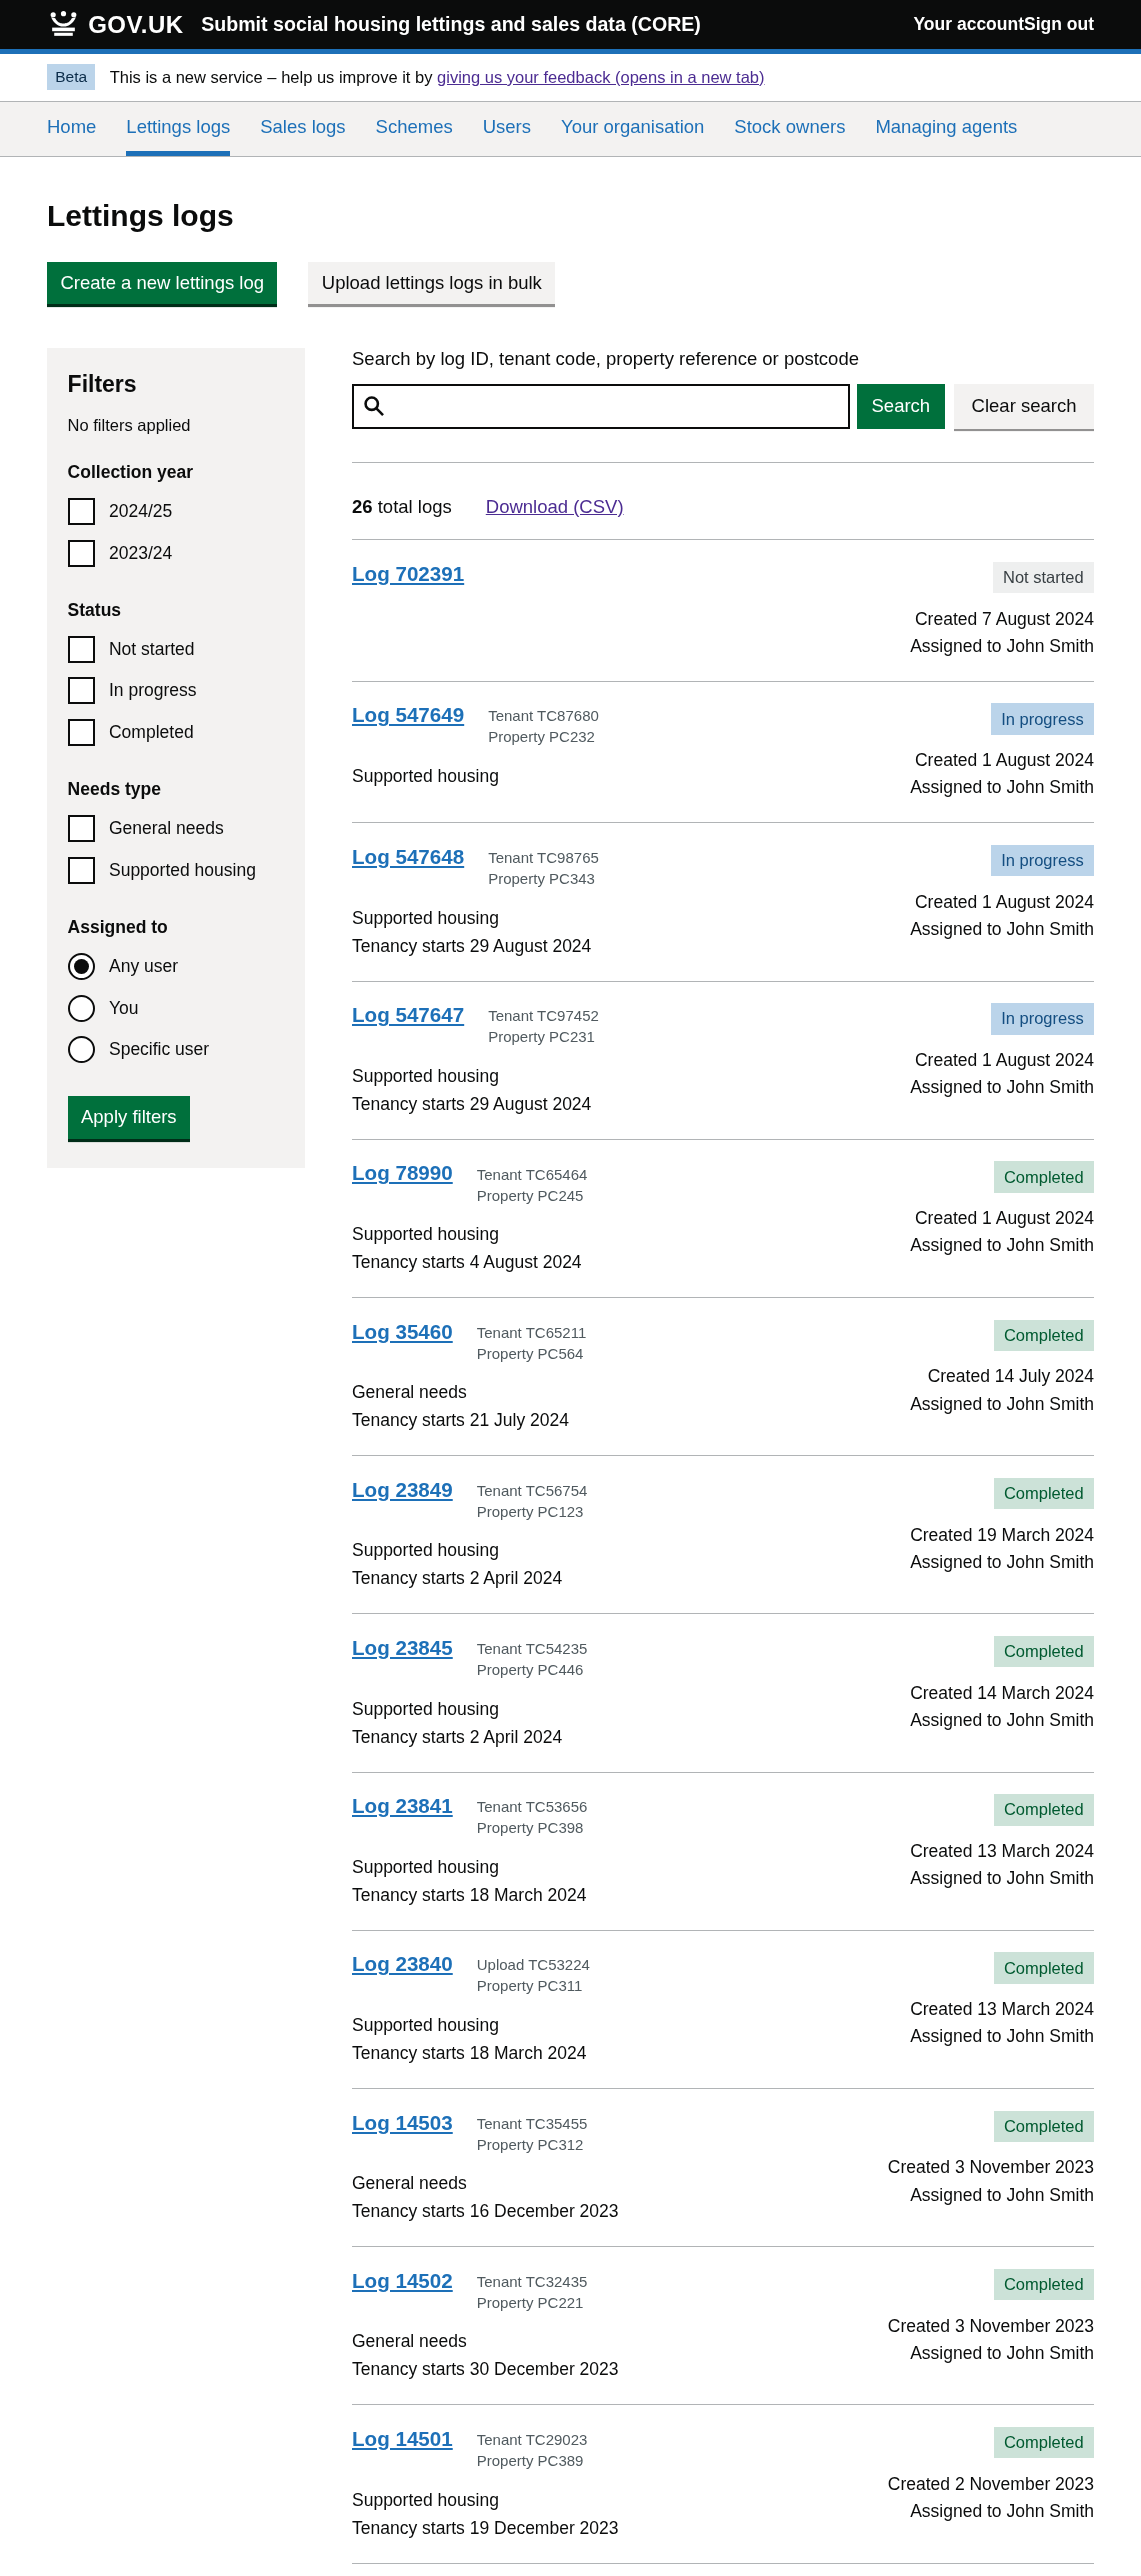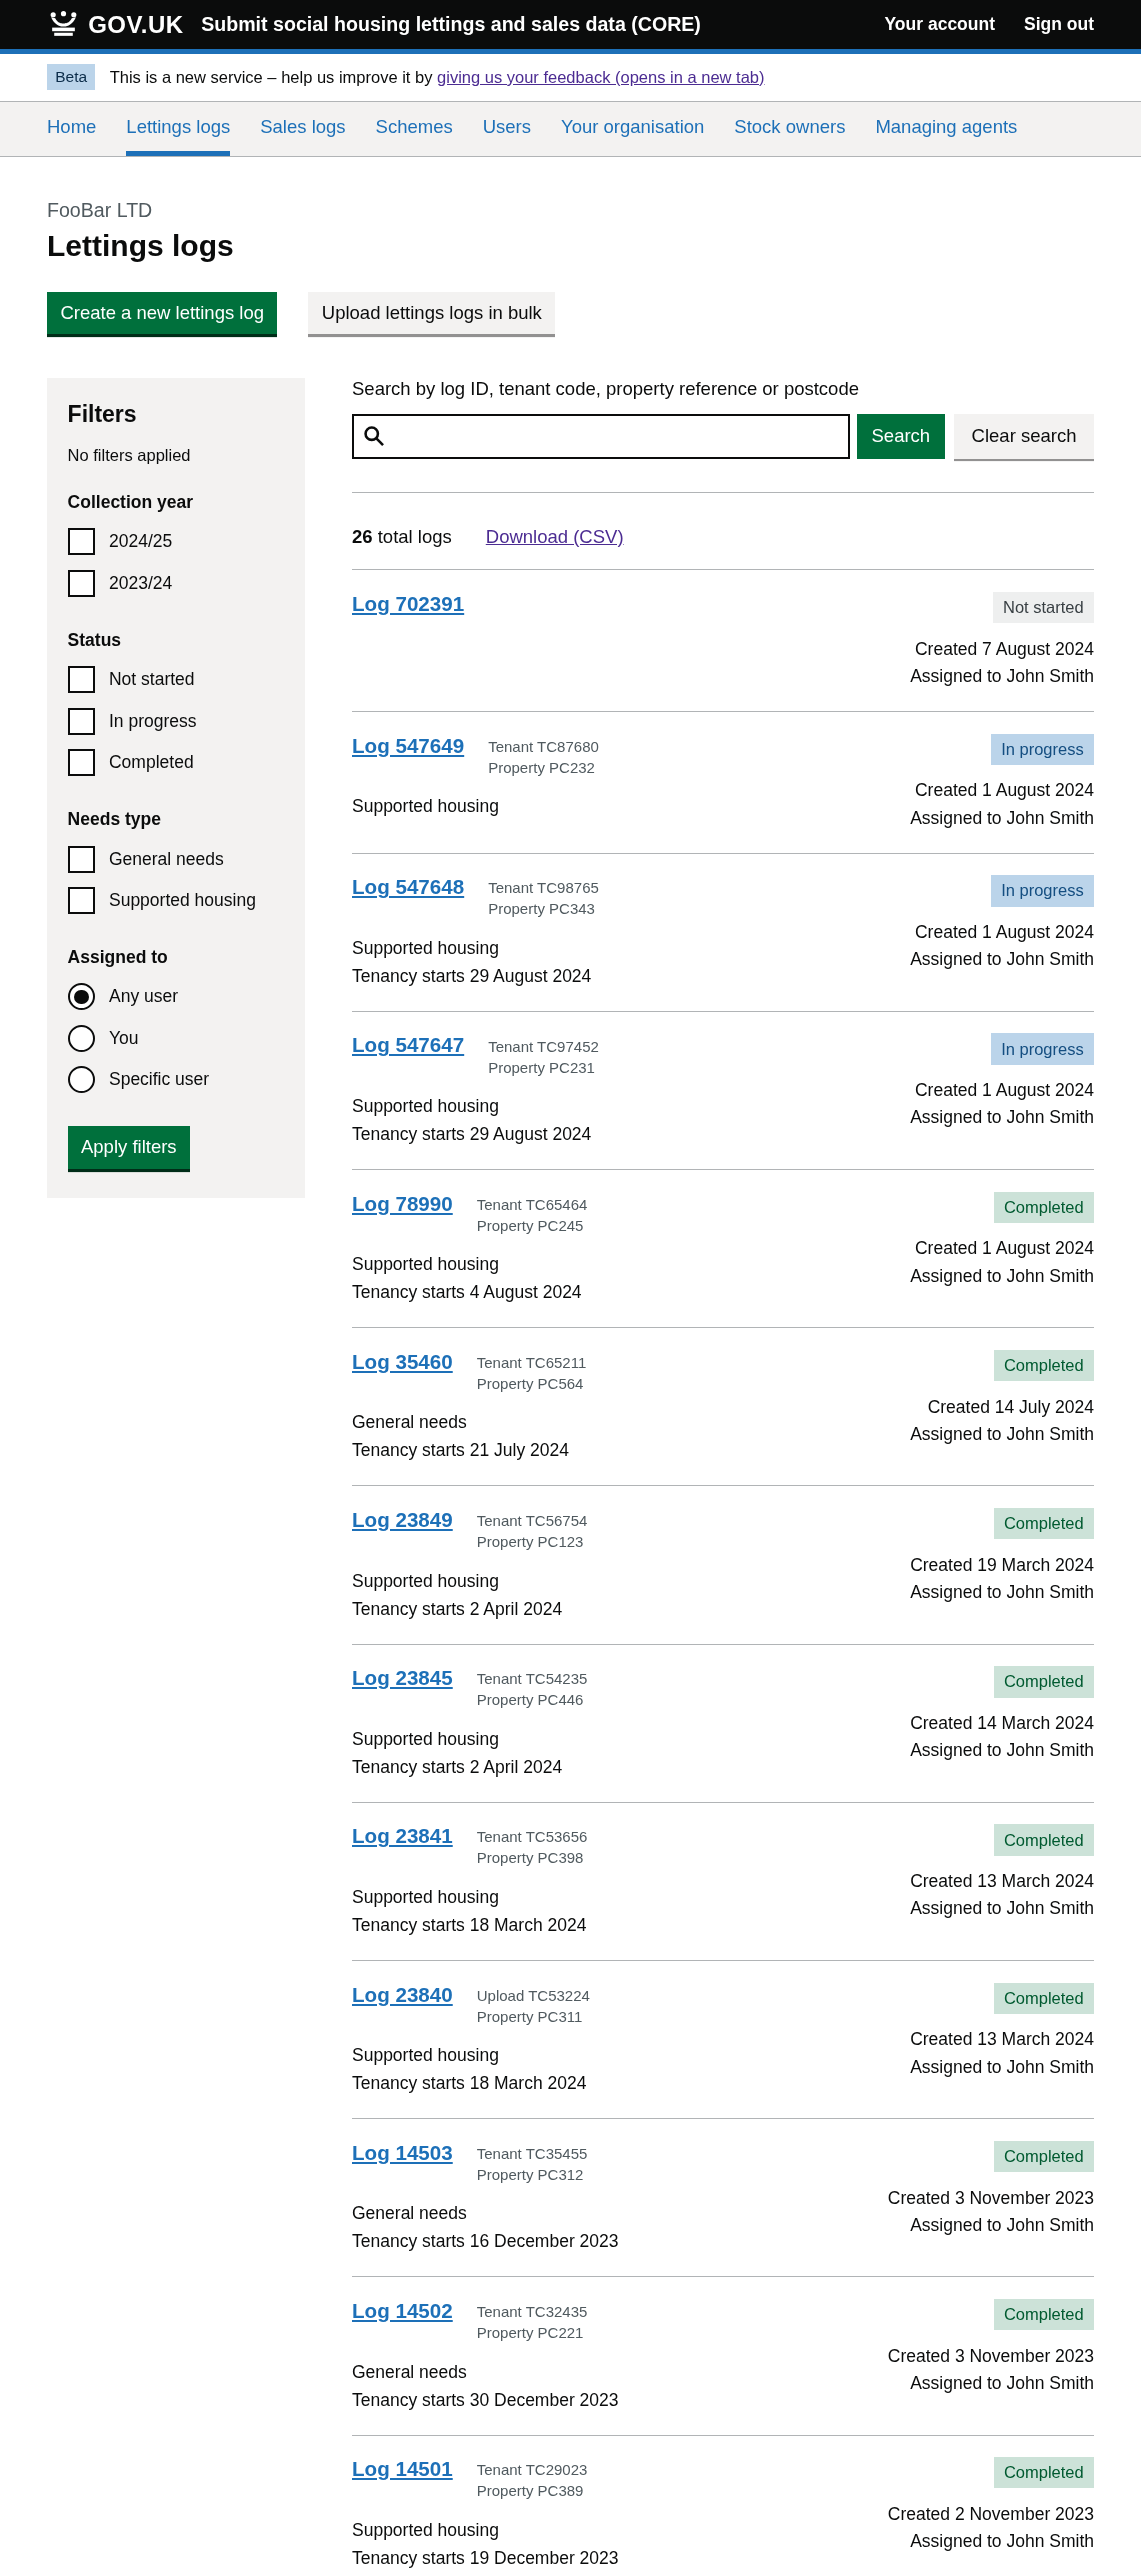--- a/index.html
+++ b/index.html
@@ -13,21 +13,21 @@
   }
   a{cursor:pointer;}
   .container{margin:0 47px;}
 
   
   .govuk-header{background:#0b0c0c;color:#fff;border-bottom:5.2px solid #1d70b8;}
   .govuk-header .container{display:flex;align-items:center;height:49px;}
   .logo-group{display:flex;align-items:center;gap:8.2px;}
   .logotype{font-size:24px;font-weight:700;letter-spacing:0.5px;}
   .service-name{font-size:19.6px;font-weight:700;margin-left:17.5px;flex:1;}
-  .header-links{display:flex;gap:29px;}
+  .header-links{display:flex;}
   .header-link{color:#fff;font-size:17.5px;font-weight:700;text-decoration:none;}
 
   
   .phase-banner{border-bottom:1px solid #b1b4b6;background:#fff;}
   .phase-banner .container{display:flex;align-items:center;padding:10.3px 0;}
   .tag-beta{background:#bbd4ea;color:#0c2d4a;font-size:15.5px;padding:4.1px 8.2px;margin-right:14.4px;display:inline-block;}
   .phase-text{font-size:16.5px;}
   .phase-text a{color:#4c2c92;text-decoration:underline;}
 
   
@@ -130,21 +130,20 @@
     <a class="nav-item">Sales logs</a>
     <a class="nav-item">Schemes</a>
     <a class="nav-item">Users</a>
     <a class="nav-item">Your organisation</a>
     <a class="nav-item">Stock owners</a>
     <a class="nav-item">Managing agents</a>
   </div>
 </nav>
 
 <main class="container">
-  <p class="caption">FooBar LTD</p>
   <h1 class="page-title">Lettings logs</h1>
 
   <div class="btn-row">
     <button class="btn btn-primary">Create a new lettings log</button>
     <button class="btn btn-secondary">Upload lettings logs in bulk</button>
   </div>
 
   <div class="layout">
 
     <aside class="filters">

